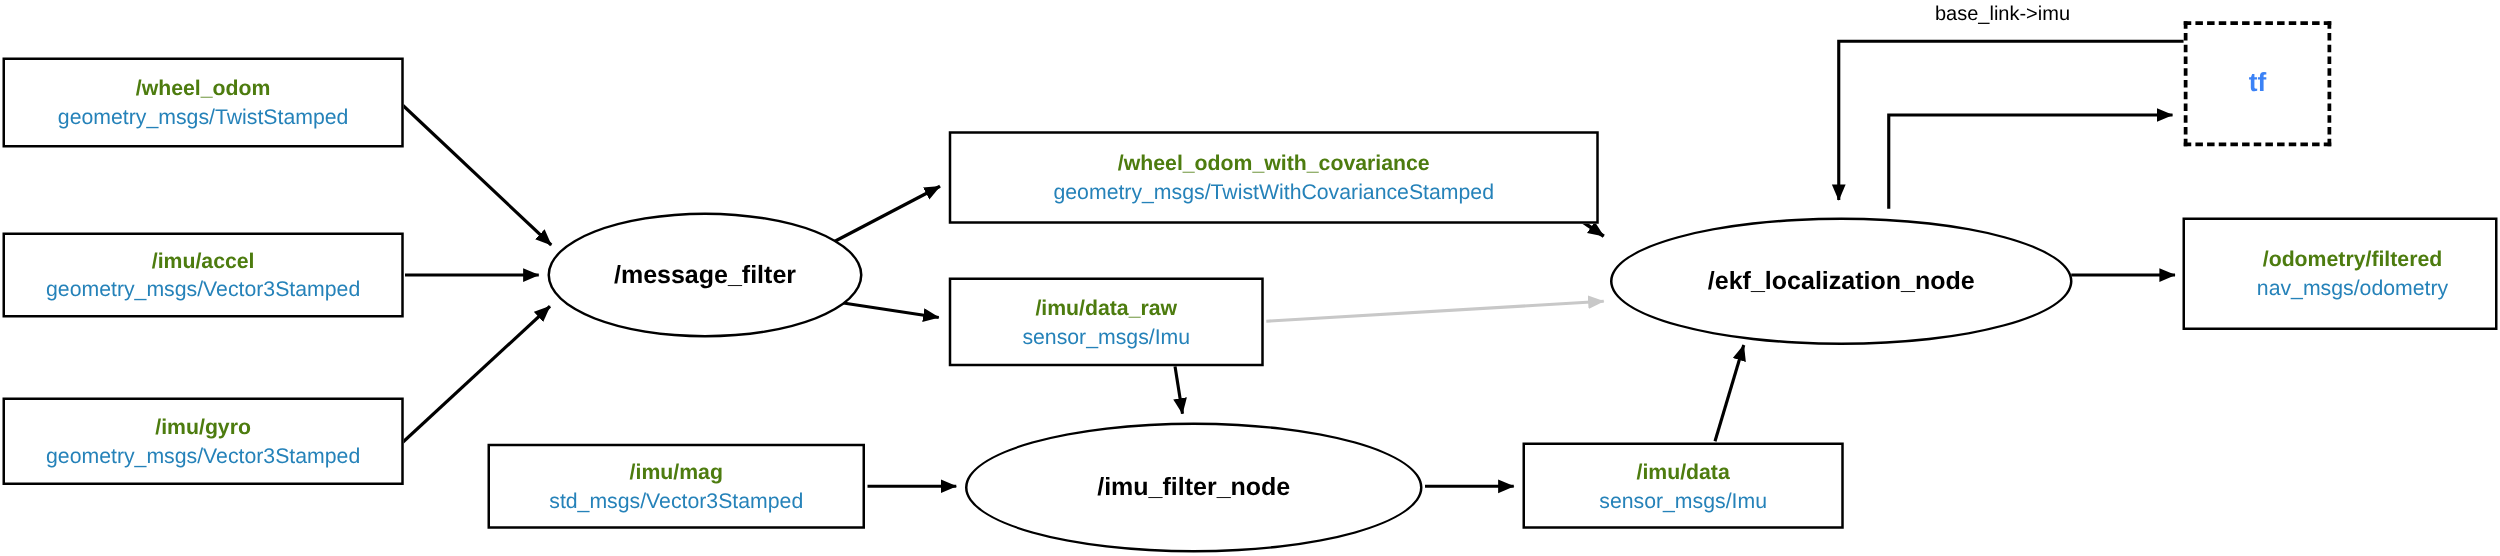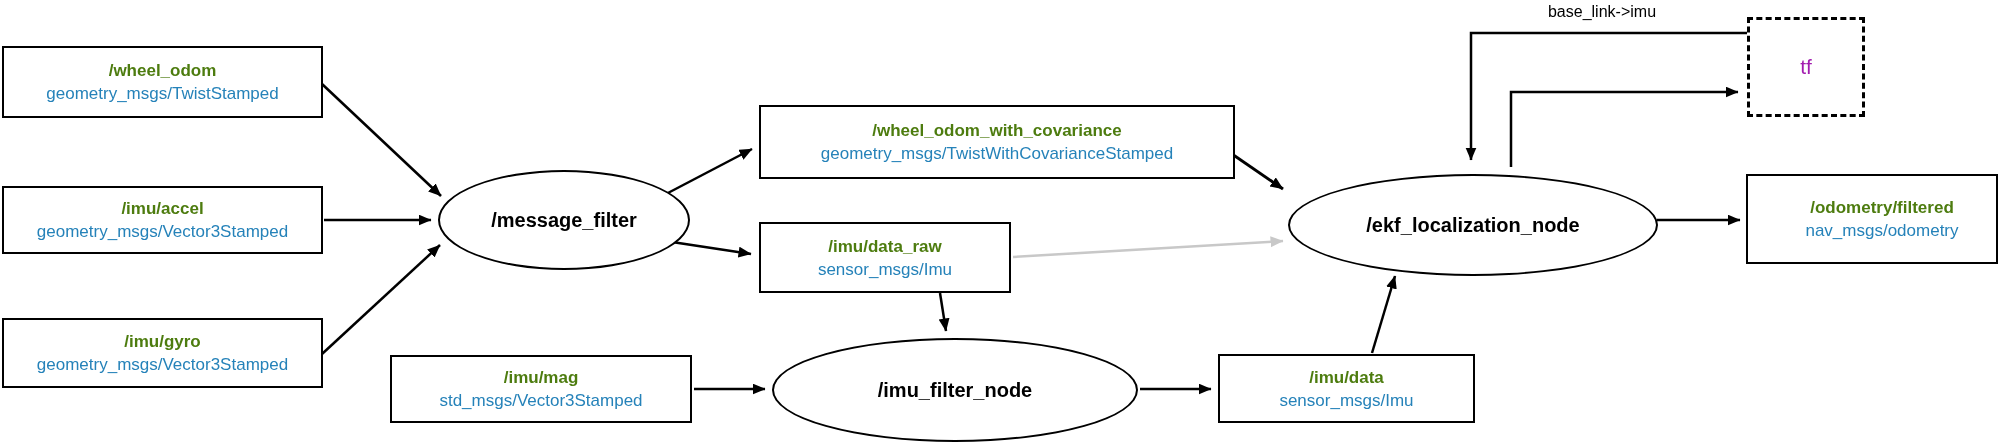--- a/index.html
+++ b/index.html
@@ -25,21 +25,21 @@
   }
   .tf-node{
     position:absolute;z-index:2;
     background:#ffffff;border:3px dashed #000000;
     display:flex;align-items:center;justify-content:center;
     text-align:center;box-sizing:border-box;
   }
   .topic{font-weight:bold;font-size:17px;color:#4d7c0f;line-height:24px;white-space:nowrap;}
   .msgtype{font-size:17px;color:#2582b9;line-height:22px;white-space:nowrap;}
   .node-label{font-weight:bold;font-size:20px;color:#000000;white-space:nowrap;}
-  .tf-label{font-weight:normal;font-size:21px;color:#a21caf;text-align:center;}
+  .tf-label{font-weight:bold;font-size:21px;color:#3b82f6;text-align:center;}
   .edge-label{
     position:absolute;z-index:2;
     font-size:16px;color:#000000;text-align:center;white-space:nowrap;
   }
 </style>
 </head>
 <body>
 
 <div id="canvas">
 
@@ -86,21 +86,21 @@
 
   <div class="rect-node" style="left:2px;top:318px;width:321px;height:70px;">
     <div class="topic">/imu/gyro</div>
     <div class="msgtype">geometry_msgs/Vector3Stamped</div>
   </div>
 
   <div class="ellipse-node" style="left:438px;top:170px;width:252px;height:100px;">
     <div class="node-label">/message_filter</div>
   </div>
 
-  <div class="rect-node" style="left:759px;top:105px;width:476px;height:74px;">
+  <div class="rect-node" style="left:759px;top:105px;width:520px;height:74px;">
     <div class="topic">/wheel_odom_with_covariance</div>
     <div class="msgtype">geometry_msgs/TwistWithCovarianceStamped</div>
   </div>
 
   <div class="rect-node" style="left:759px;top:222px;width:252px;height:71px;">
     <div class="topic">/imu/data_raw</div>
     <div class="msgtype">sensor_msgs/Imu</div>
   </div>
 
   <div class="rect-node" style="left:390px;top:355px;width:302px;height:68px;">

